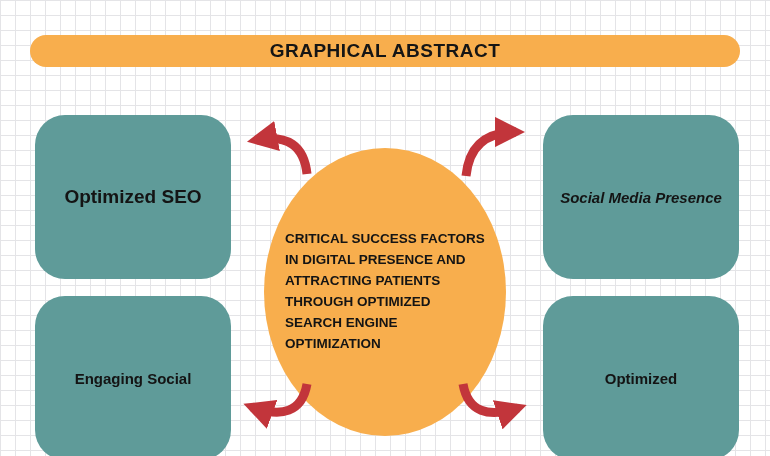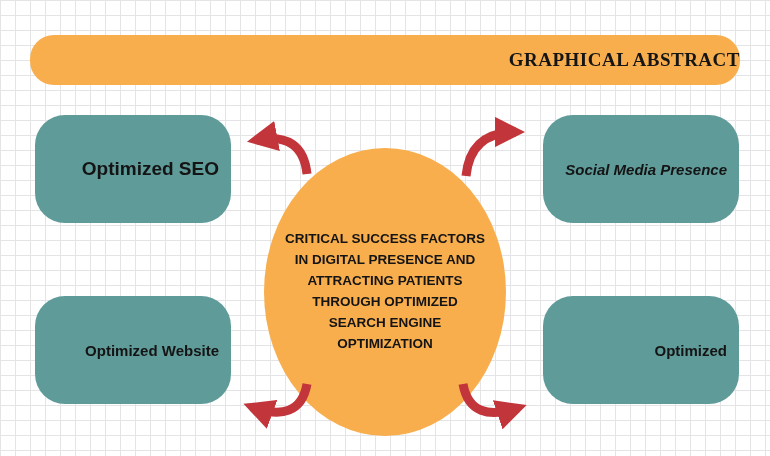--- a/index.html
+++ b/index.html
@@ -14,37 +14,37 @@
     background-color: #ffffff;
     background-image:
       linear-gradient(to right, #e4e4e7 1px, transparent 1px),
       linear-gradient(to bottom, #e4e4e7 1px, transparent 1px);
     background-size: 15px 15px;
     overflow: hidden;
   }
   .banner {
     position: absolute;
     left: 30px; top: 35px;
-    width: 710px; height: 50px;
+    width: 710px; height: 32px;
     background: #F8AE4D;
     border-radius: 24px;
-    display: flex; align-items: center; justify-content: flex-end; font-family: Liberation Serif, serif;
+    display: flex; align-items: center; justify-content: center;
   }
   .banner-title {
     font-size: 19px;
     font-weight: bold;
     color: #151515;
     letter-spacing: 0.5px;
   }
   .box {
     position: absolute;
-    width: 196px; height: 108px;
+    width: 196px; height: 164px;
     background: #5F9B99;
     border-radius: 30px;
-    display: flex; align-items: center; justify-content: flex-end;
+    display: flex; align-items: center; justify-content: center;
     text-align: center;
     padding: 0 12px;
     box-sizing: border-box;
   }
   .box-label {
     font-weight: bold;
     color: #141414;
   }
   .box-tl { left: 35px;  top: 115px; }
   .box-tr { left: 543px; top: 115px; }
@@ -57,21 +57,21 @@
   .ellipse {
     position: absolute;
     left: 264px; top: 148px;
     width: 242px; height: 288px;
     background: #F8AE4D;
     border-radius: 50%;
     display: flex; align-items: center; justify-content: center;
   }
   .ellipse-text {
     width: 200px;
-    text-align: center;
+    text-align: left;
     font-size: 13.5px;
     font-weight: bold;
     line-height: 1.55;
     color: #141414;
   }
   .arrows-layer {
     position: absolute;
     left: 0; top: 0;
     width: 770px; height: 456px;
     pointer-events: none;
@@ -88,21 +88,21 @@
 
   <div class="box box-tl">
     <span class="box-label">Optimized SEO</span>
   </div>
 
   <div class="box box-tr">
     <span class="box-label">Social Media Presence</span>
   </div>
 
   <div class="box box-bl">
-    <span class="box-label">Optimized Website</span>
+    <span class="box-label">Engaging Social</span>
   </div>
 
   <div class="box box-br">
     <span class="box-label">Optimized</span>
   </div>
 
   <div class="ellipse">
     <div class="ellipse-text">CRITICAL SUCCESS FACTORS IN DIGITAL PRESENCE AND ATTRACTING PATIENTS THROUGH OPTIMIZED SEARCH ENGINE OPTIMIZATION</div>
   </div>
 

